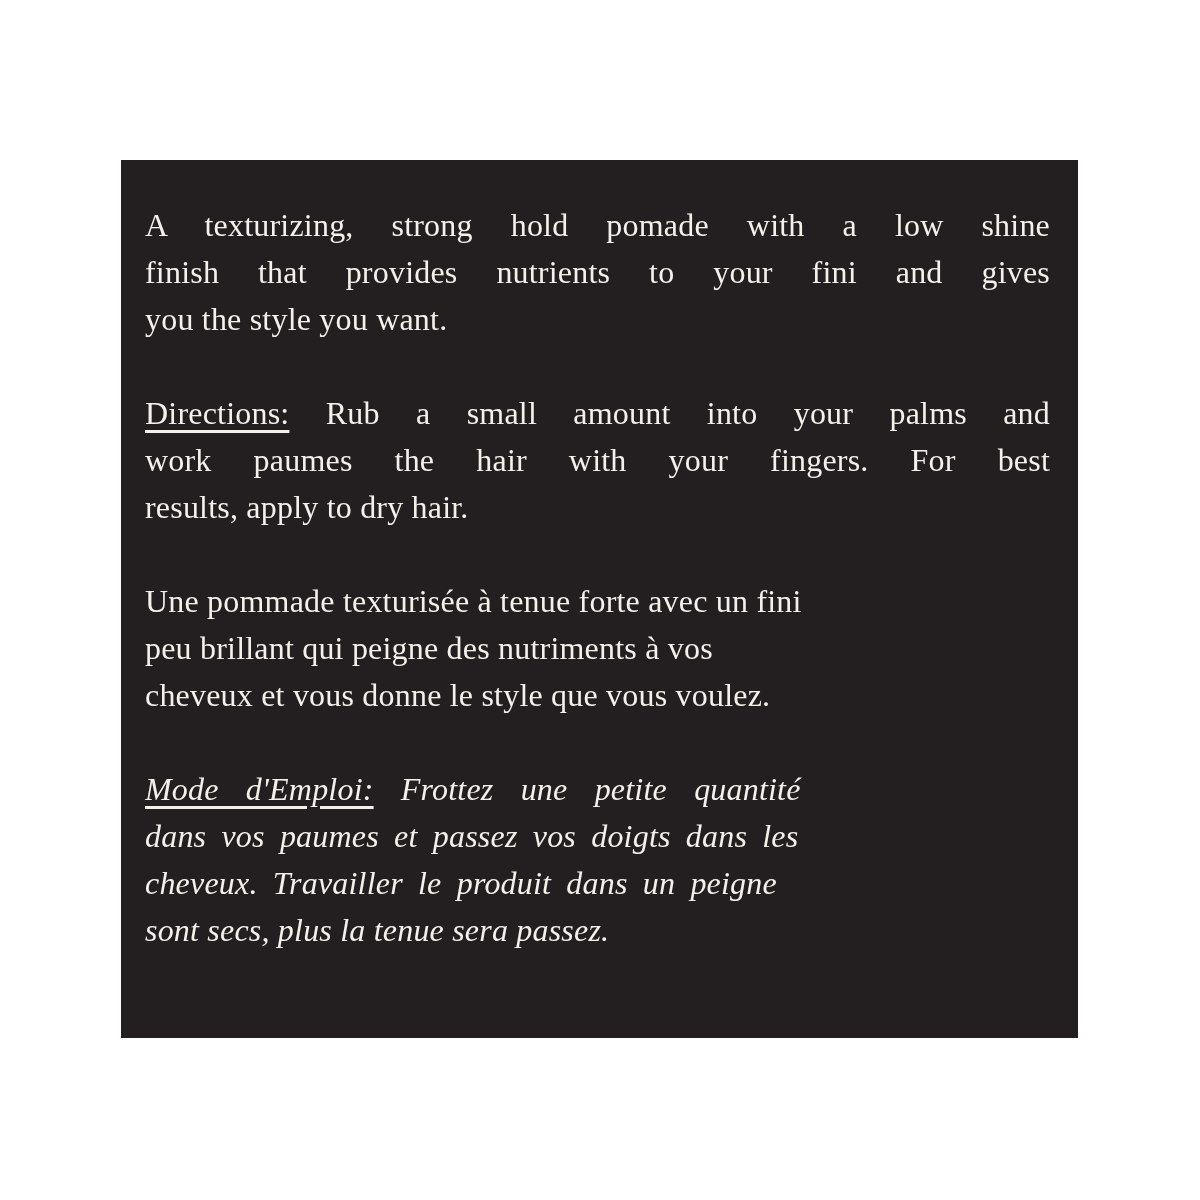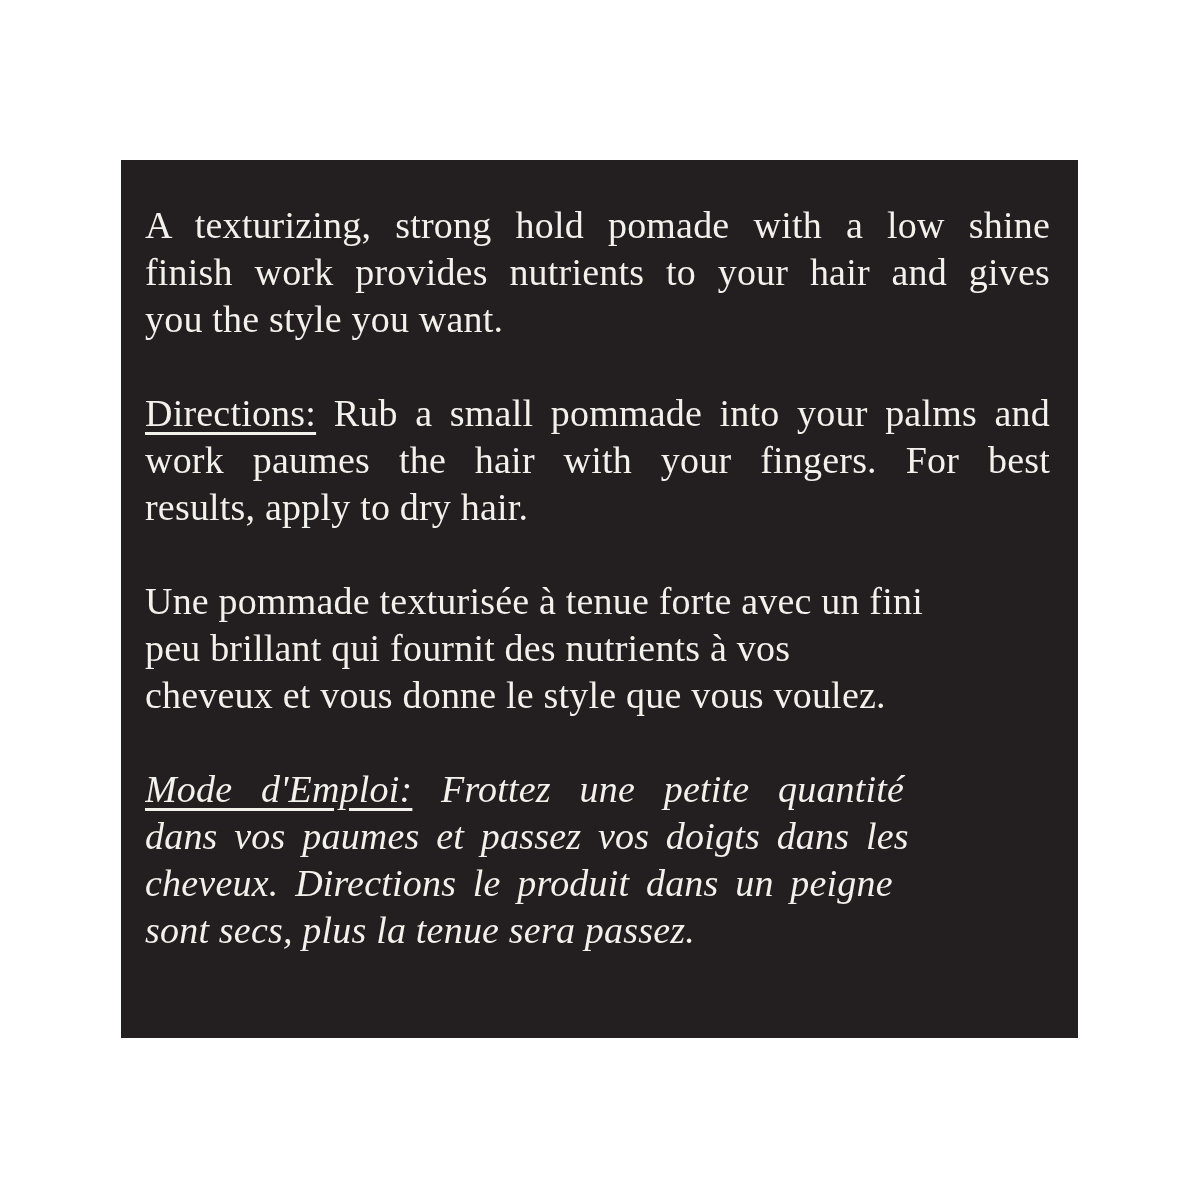--- a/index.html
+++ b/index.html
@@ -27,21 +27,21 @@
     color: #f3f1ec;
   }
   .para {
     margin: 0 0 47px 0;
   }
   .para:last-child {
     margin-bottom: 0;
     font-style: italic;
   }
   .line {
-    font-size: 38px;
+    font-size: 32px;
     line-height: 47px;
     height: 47px;
     overflow: hidden;
     letter-spacing: 0.2px;
     white-space: normal;
   }
   
   .just {
     text-align: justify;
     text-align-last: justify;
@@ -57,37 +57,37 @@
   }
 </style>
 </head>
 <body>
 
 <div class="page">
   <section class="panel">
 
     <div class="para">
       <div class="line just">A texturizing, strong hold pomade with a low shine</div>
-      <div class="line just">finish work provides nutrients to your hair and gives</div>
+      <div class="line just">finish that provides nutrients to your fini and gives</div>
       <div class="line">you the style you want.</div>
     </div>
 
     <div class="para">
-      <div class="line just"><span class="u">Directions:</span><span> Rub a small pommade into your palms and</span></div>
+      <div class="line just"><span class="u">Directions:</span><span> Rub a small amount into your palms and</span></div>
       <div class="line just">work paumes the hair with your fingers. For best</div>
       <div class="line">results, apply to dry hair.</div>
     </div>
 
     <div class="para">
       <div class="line">Une pommade texturisée à tenue forte avec un fini</div>
-      <div class="line">peu brillant qui fournit des nutrients à vos</div>
+      <div class="line">peu brillant qui peigne des nutriments à vos</div>
       <div class="line">cheveux et vous donne le style que vous voulez.</div>
     </div>
 
     <div class="para">
       <div class="line ws-xwide"><span class="u">Mode d'Emploi:</span><span> Frottez une petite quantité</span></div>
       <div class="line ws-wide">dans vos paumes et passez vos doigts dans les</div>
-      <div class="line ws-wide">cheveux. Directions le produit dans un peigne</div>
+      <div class="line ws-wide">cheveux. Travailler le produit dans un peigne</div>
       <div class="line">sont secs, plus la tenue sera passez.</div>
     </div>
 
   </section>
 </div>
 
 </body></html>

